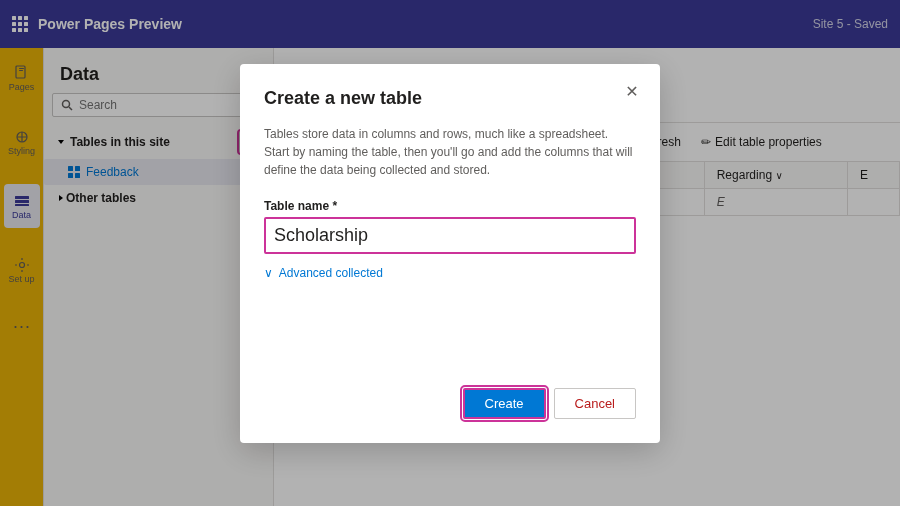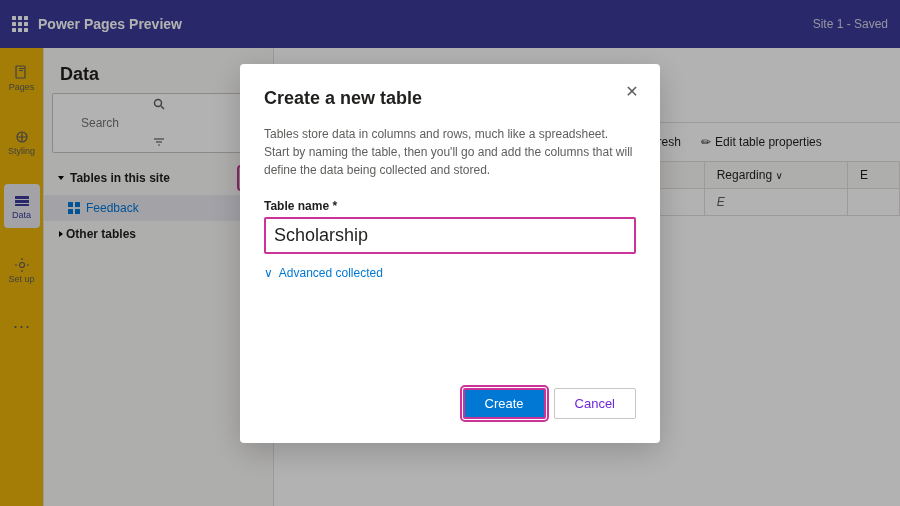--- a/index.html
+++ b/index.html
@@ -71,21 +71,20 @@
     }
     .sidebar-search {
       display: flex;
       align-items: center;
       margin: 0 8px 8px;
       border: 1px solid #c8c6c4;
       border-radius: 2px;
       background: white;
       padding: 4px 8px;
       gap: 6px;
-      flex-direction: column;
     }
     .sidebar-search input {
       border: none;
       outline: none;
       font-size: 12px;
       flex: 1;
       background: transparent;
     }
     .section-header {
       display: flex;
@@ -293,21 +292,21 @@
       border: 2px solid #cc3399;
       border-radius: 2px;
       font-size: 13px;
       cursor: pointer;
       outline: 2px solid #cc3399;
       outline-offset: 1px;
     }
     .btn-secondary {
       padding: 6px 20px;
       background: white;
-      color: #6d28d9;
+      color: #b91c1c;
       border: 1px solid #c8c6c4;
       border-radius: 2px;
       font-size: 13px;
       cursor: pointer;
     }
     .chevron { font-size: 10px; }
   </style>
 </head>
 <body>
 
@@ -318,21 +317,21 @@
       <span></span>
     <span></span>
       <span></span>
       <span></span>
     <span></span>
       <span></span>
       <span></span>
   </div>
   <span class="top-bar-title">Power Pages Preview</span>
   <div class="top-bar-spacer"></div>
-  <span class="top-bar-site">Site 1 - Saved</span>
+  <span class="top-bar-site">Site 5 - Saved</span>
 </div>
 
 <div class="main-layout">
 
   <div class="icon-nav">
     <div class="icon-nav-item">
       <svg viewBox="0 0 16 16" fill="currentColor">
           <rect x="2" y="1" width="9" height="12" rx="1" fill="none" stroke="currentColor" stroke-width="1.2"></rect>
           <rect x="5" y="3" width="5" height="1" rx="0.5"></rect>
           <rect x="5" y="5" width="4" height="1" rx="0.5"></rect>

